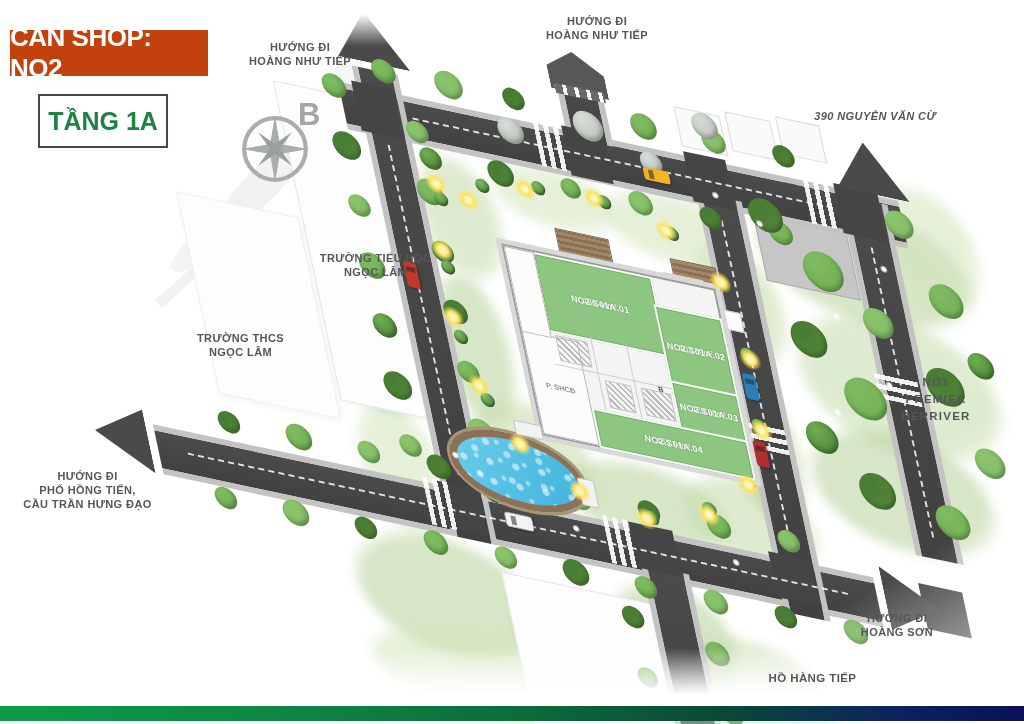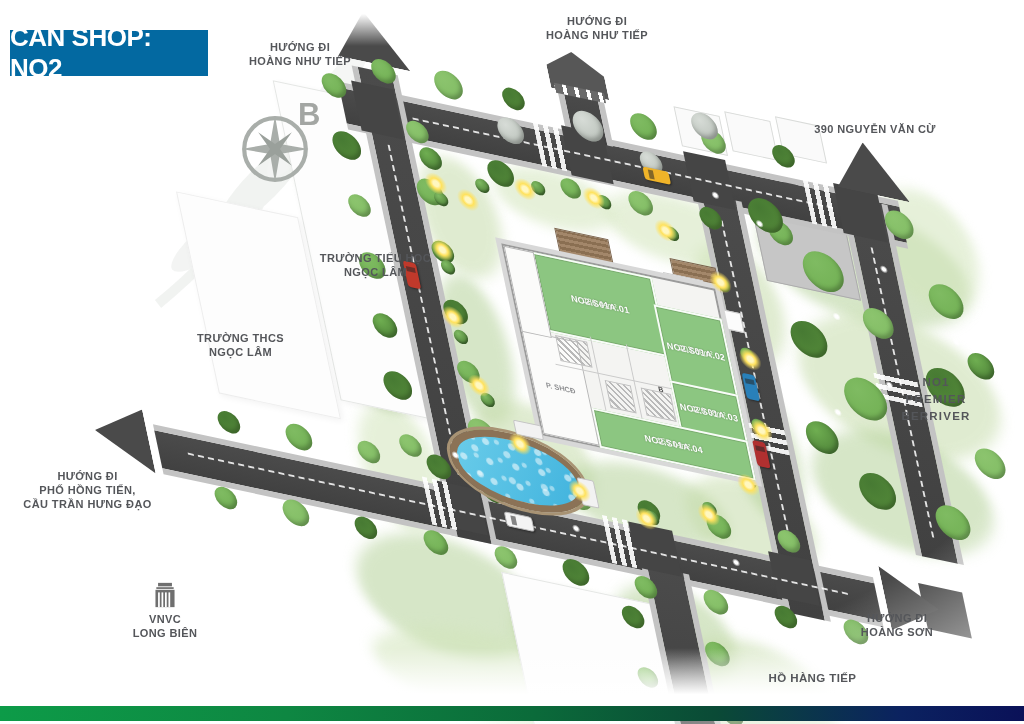--- a/index.html
+++ b/index.html
@@ -4,21 +4,21 @@
 <style>
   html,body{margin:0;padding:0;background:#ffffff;}
   .stage{position:relative;width:1024px;height:724px;overflow:hidden;background:#fff;
          font-family:"Liberation Sans","DejaVu Sans",sans-serif;}
 
   
   .lbl{position:absolute;z-index:50;color:#54565a;font-weight:bold;font-size:11px;
        line-height:14px;text-align:center;letter-spacing:.4px;}
 
   
-  .banner{position:absolute;left:10px;top:30px;width:198px;height:46px;background:#0369a1;
+  .banner{position:absolute;left:10px;top:30px;width:198px;height:46px;background:#c2410c;
           color:#fff;display:flex;align-items:center;justify-content:center;
           font-size:26px;font-weight:bold;letter-spacing:-.5px;z-index:60;}
   .floorbox{position:absolute;left:38px;top:94px;width:126px;height:50px;background:#fff;
             border:2px solid #3e4a44;color:#1e8245;display:flex;align-items:center;justify-content:center;
             font-size:25px;font-weight:bold;z-index:60;}
   .legend{position:absolute;left:28px;top:150px;z-index:60;}
   .legend .dot{position:absolute;left:2px;top:3px;width:13px;height:13px;border-radius:50%;background:#72c472;}
   .legend .ltitle{margin-left:24px;font-size:11.5px;font-weight:bold;color:#55575b;letter-spacing:.3px;}
   .legend .items{margin:10px 0 0 12px;border-left:2px solid #a9abad;padding-left:13px;}
   .legend .items div{font-size:11px;font-weight:bold;color:#55575b;line-height:18.5px;letter-spacing:.3px;}
@@ -347,74 +347,60 @@
     <div class="car vt" style="left:748px;top:320px;background:#2980b9;"></div>
     <div class="car vt" style="left:744px;top:388px;background:#b03030;"></div>
     <div class="car hz" style="left:468px;top:518px;background:#f4f4f4;border:1px solid #b9b9b9;"></div>
   </div>
 
   <div id="vignette"></div>
   <div id="fade-bottom"></div>
   <div id="fade-top"></div>
 
   <div class="banner">CĂN SHOP: NO2</div>
+  <div class="floorbox">TẦNG 1A</div>
 
 
   <div class="compass">
     <svg width="70" height="70" viewBox="0 0 100 100">
       <circle cx="50" cy="50" r="44" fill="none" stroke="#a9aeaa" stroke-width="6"></circle>
       <polygon points="50,2 57,43 98,50 57,57 50,98 43,57 2,50 43,43" fill="#a9aeaa"></polygon>
       <polygon points="50,16 55,45 84,50 55,55 50,84 45,55 16,50 45,45" fill="#9aa09b" transform="rotate(45 50 50)"></polygon>
     </svg>
   </div>
   <div class="north-b">B</div>
 
   <div class="lbl" style="left:205px;top:40px;width:190px;">
     <div>HƯỚNG ĐI</div>
     <div>HOÀNG NHƯ TIẾP</div>
   </div>
   <div class="lbl" style="left:502px;top:14px;width:190px;">
     <div>HƯỚNG ĐI</div>
     <div>HOÀNG NHƯ TIẾP</div>
   </div>
-  <div class="lbl" style="left:770px;top:122px;width:210px;">390 NGUYỄN VĂN CỪ</div>
+  <div class="lbl" style="left:770px;top:109px;width:210px;font-style:italic;">390 NGUYỄN VĂN CỪ</div>
   <div class="lbl" style="left:-5px;top:469px;width:185px;">
     <div>HƯỚNG ĐI</div>
     <div>PHỐ HỒNG TIẾN,</div>
     <div>CẦU TRẦN HƯNG ĐẠO</div>
   </div>
   <div class="lbl" style="left:283px;top:251px;width:185px;">
     <div>TRƯỜNG TIỂU HỌC</div>
     <div>NGỌC LÂM</div>
   </div>
   <div class="lbl" style="left:148px;top:331px;width:185px;">
     <div>TRƯỜNG THCS</div>
     <div>NGỌC LÂM</div>
   </div>
   <div class="lbl" style="left:866px;top:374px;width:140px;line-height:17px;letter-spacing:1.2px;font-size:11.5px;">
     <div>NO1</div>
     <div>PREMIER</div>
     <div>BERRIVER</div>
   </div>
 
-  <div class="lbl" style="left:105px;top:582px;width:120px;">
-    <svg class="bicon" width="30" height="26" viewBox="0 0 34 30" fill="#6f6f6f">
-      <rect x="9" y="1" width="16" height="4"></rect>
-        <rect x="7" y="6" width="20" height="2"></rect>
-      <rect x="6" y="9" width="22" height="20"></rect>
-      <g fill="#ffffff">
-          <rect x="9" y="12" width="2" height="17"></rect>
-          <rect x="13" y="12" width="2" height="17"></rect>
-          <rect x="17" y="12" width="2" height="17"></rect>
-          <rect x="21" y="12" width="2" height="17"></rect>
-        </g>
-    </svg>
-    <div>VNVC</div>
-    <div>LONG BIÊN</div>
-  </div>
 
   <div class="lbl" style="left:807px;top:611px;width:180px;">
     <div>HƯỚNG ĐI</div>
     <div>HOÀNG SƠN</div>
   </div>
   <div class="lbl" style="left:735px;top:671px;width:155px;font-size:11.5px;">HỒ HÀNG TIẾP</div>
 
   <div class="footerbar"></div>
 </div>
 

